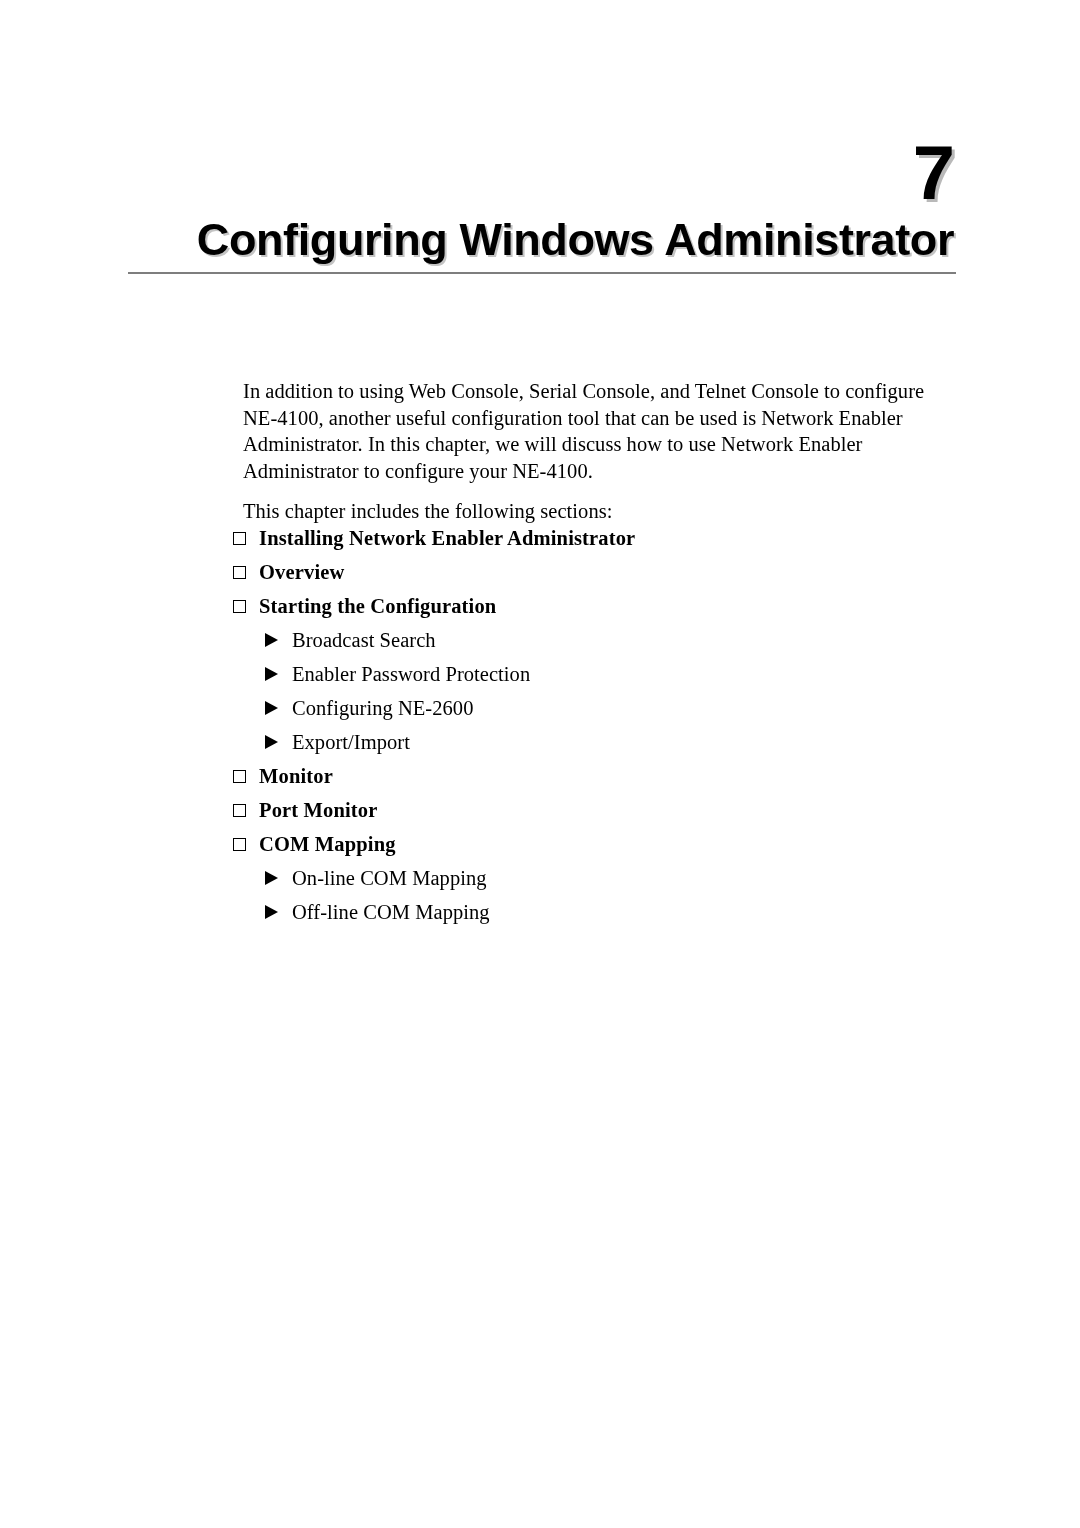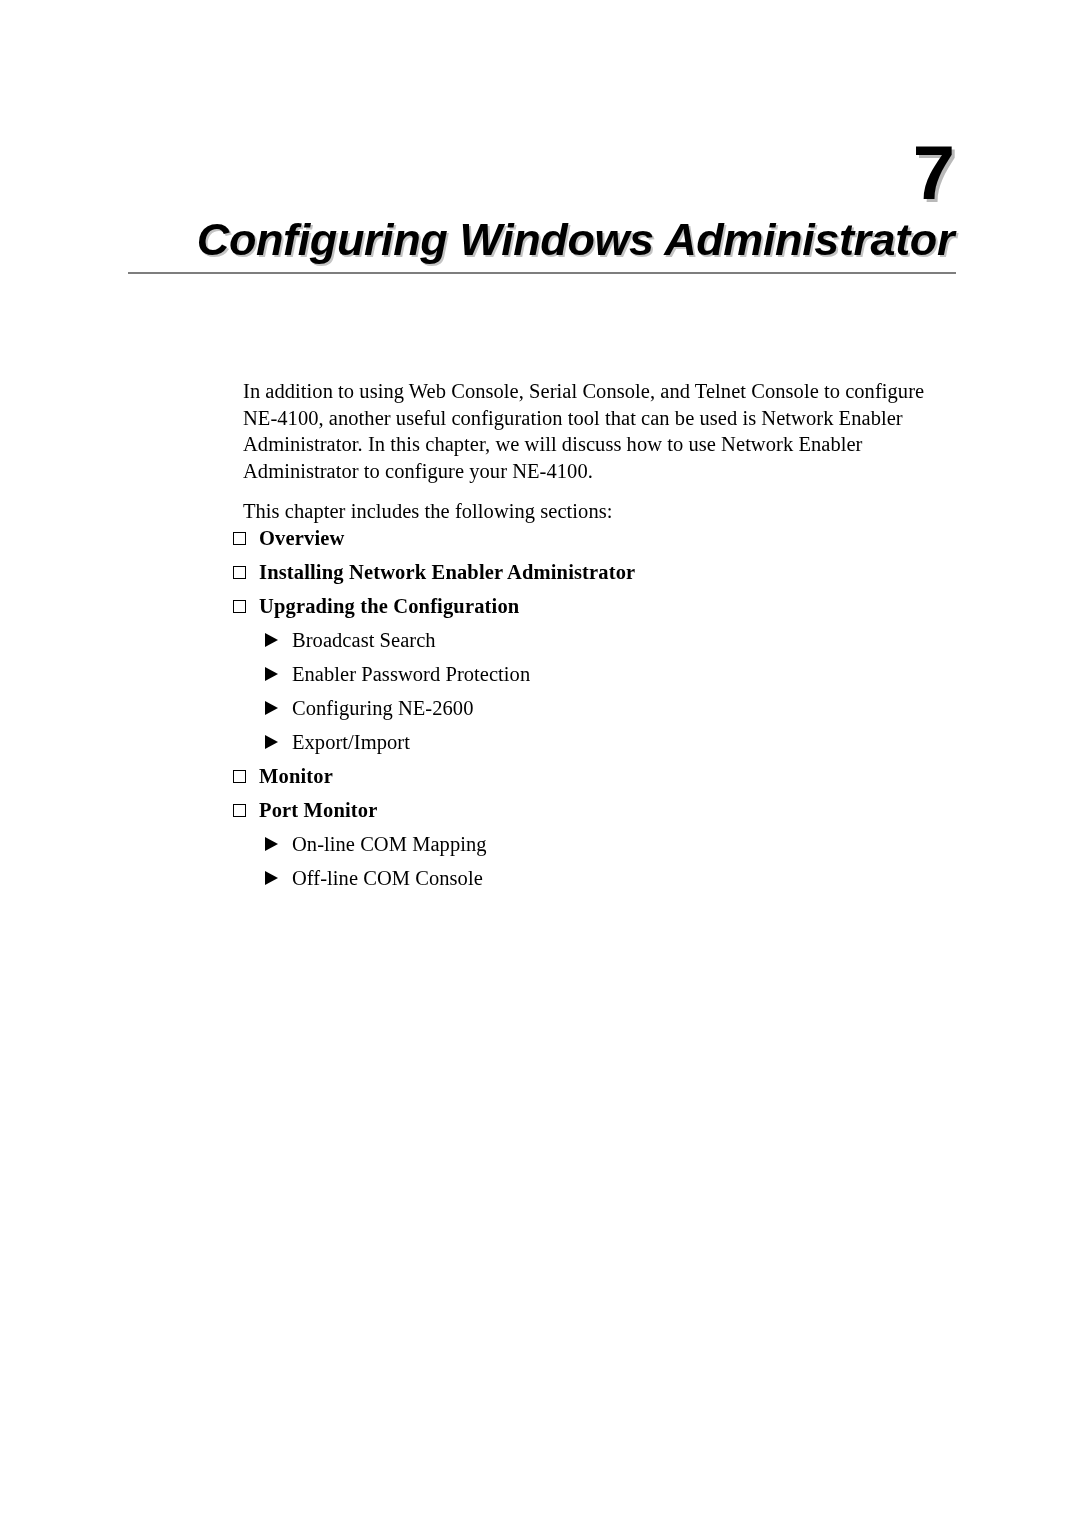--- a/index.html
+++ b/index.html
@@ -46,21 +46,20 @@
     font-family: "Liberation Sans", "DejaVu Sans", sans-serif;
     font-weight: bold;
     font-size: 45px;
     line-height: 52px;
     letter-spacing: -0.4px;
     color: #000000;
     text-shadow: 2px 2px 0 #c4c4c4;
     white-space: nowrap;
     margin-top: 4px;
     padding-right: 2px;
-    font-style: italic;
   }
 
   .title-rule {
     margin-top: 6px;
     height: 0;
     border: 0;
     border-top: 2px solid #7e7e7e;
     width: 828px;
   }
 
@@ -180,29 +179,29 @@
   </div>
 
   <div class="body-content">
     <p class="intro-paragraph">In addition to using Web Console, Serial Console, and Telnet Console to configure NE-4100, another useful configuration tool that can be used is Network Enabler Administrator. In this chapter, we will discuss how to use Network Enabler Administrator to configure your NE-4100.</p>
     <p class="intro-paragraph second">This chapter includes the following sections:</p>
   </div>
 
   <div class="section-list">
       <div class="toc-item level-1">
         <span class="bullet-box"><span class="glyph-square"></span></span>
+        <span class="toc-label">Installing Network Enabler Administrator</span>
+      </div>
+      <div class="toc-item level-1">
+        <span class="bullet-box"><span class="glyph-square"></span></span>
         <span class="toc-label">Overview</span>
       </div>
       <div class="toc-item level-1">
         <span class="bullet-box"><span class="glyph-square"></span></span>
-        <span class="toc-label">Installing Network Enabler Administrator</span>
-      </div>
-      <div class="toc-item level-1">
-        <span class="bullet-box"><span class="glyph-square"></span></span>
-        <span class="toc-label">Upgrading the Configuration</span>
+        <span class="toc-label">Starting the Configuration</span>
       </div>
       <div class="toc-item level-2">
         <span class="bullet-arrow"><span class="glyph-arrow"></span></span>
         <span class="toc-label">Broadcast Search</span>
       </div>
       <div class="toc-item level-2">
         <span class="bullet-arrow"><span class="glyph-arrow"></span></span>
         <span class="toc-label">Enabler Password Protection</span>
       </div>
       <div class="toc-item level-2">
@@ -214,23 +213,27 @@
         <span class="toc-label">Export/Import</span>
       </div>
       <div class="toc-item level-1">
         <span class="bullet-box"><span class="glyph-square"></span></span>
         <span class="toc-label">Monitor</span>
       </div>
       <div class="toc-item level-1">
         <span class="bullet-box"><span class="glyph-square"></span></span>
         <span class="toc-label">Port Monitor</span>
       </div>
+      <div class="toc-item level-1">
+        <span class="bullet-box"><span class="glyph-square"></span></span>
+        <span class="toc-label">COM Mapping</span>
+      </div>
       <div class="toc-item level-2">
         <span class="bullet-arrow"><span class="glyph-arrow"></span></span>
         <span class="toc-label">On-line COM Mapping</span>
       </div>
       <div class="toc-item level-2">
         <span class="bullet-arrow"><span class="glyph-arrow"></span></span>
-        <span class="toc-label">Off-line COM Console</span>
+        <span class="toc-label">Off-line COM Mapping</span>
       </div>
     </div>
 
 </div>
 
 </body></html>

